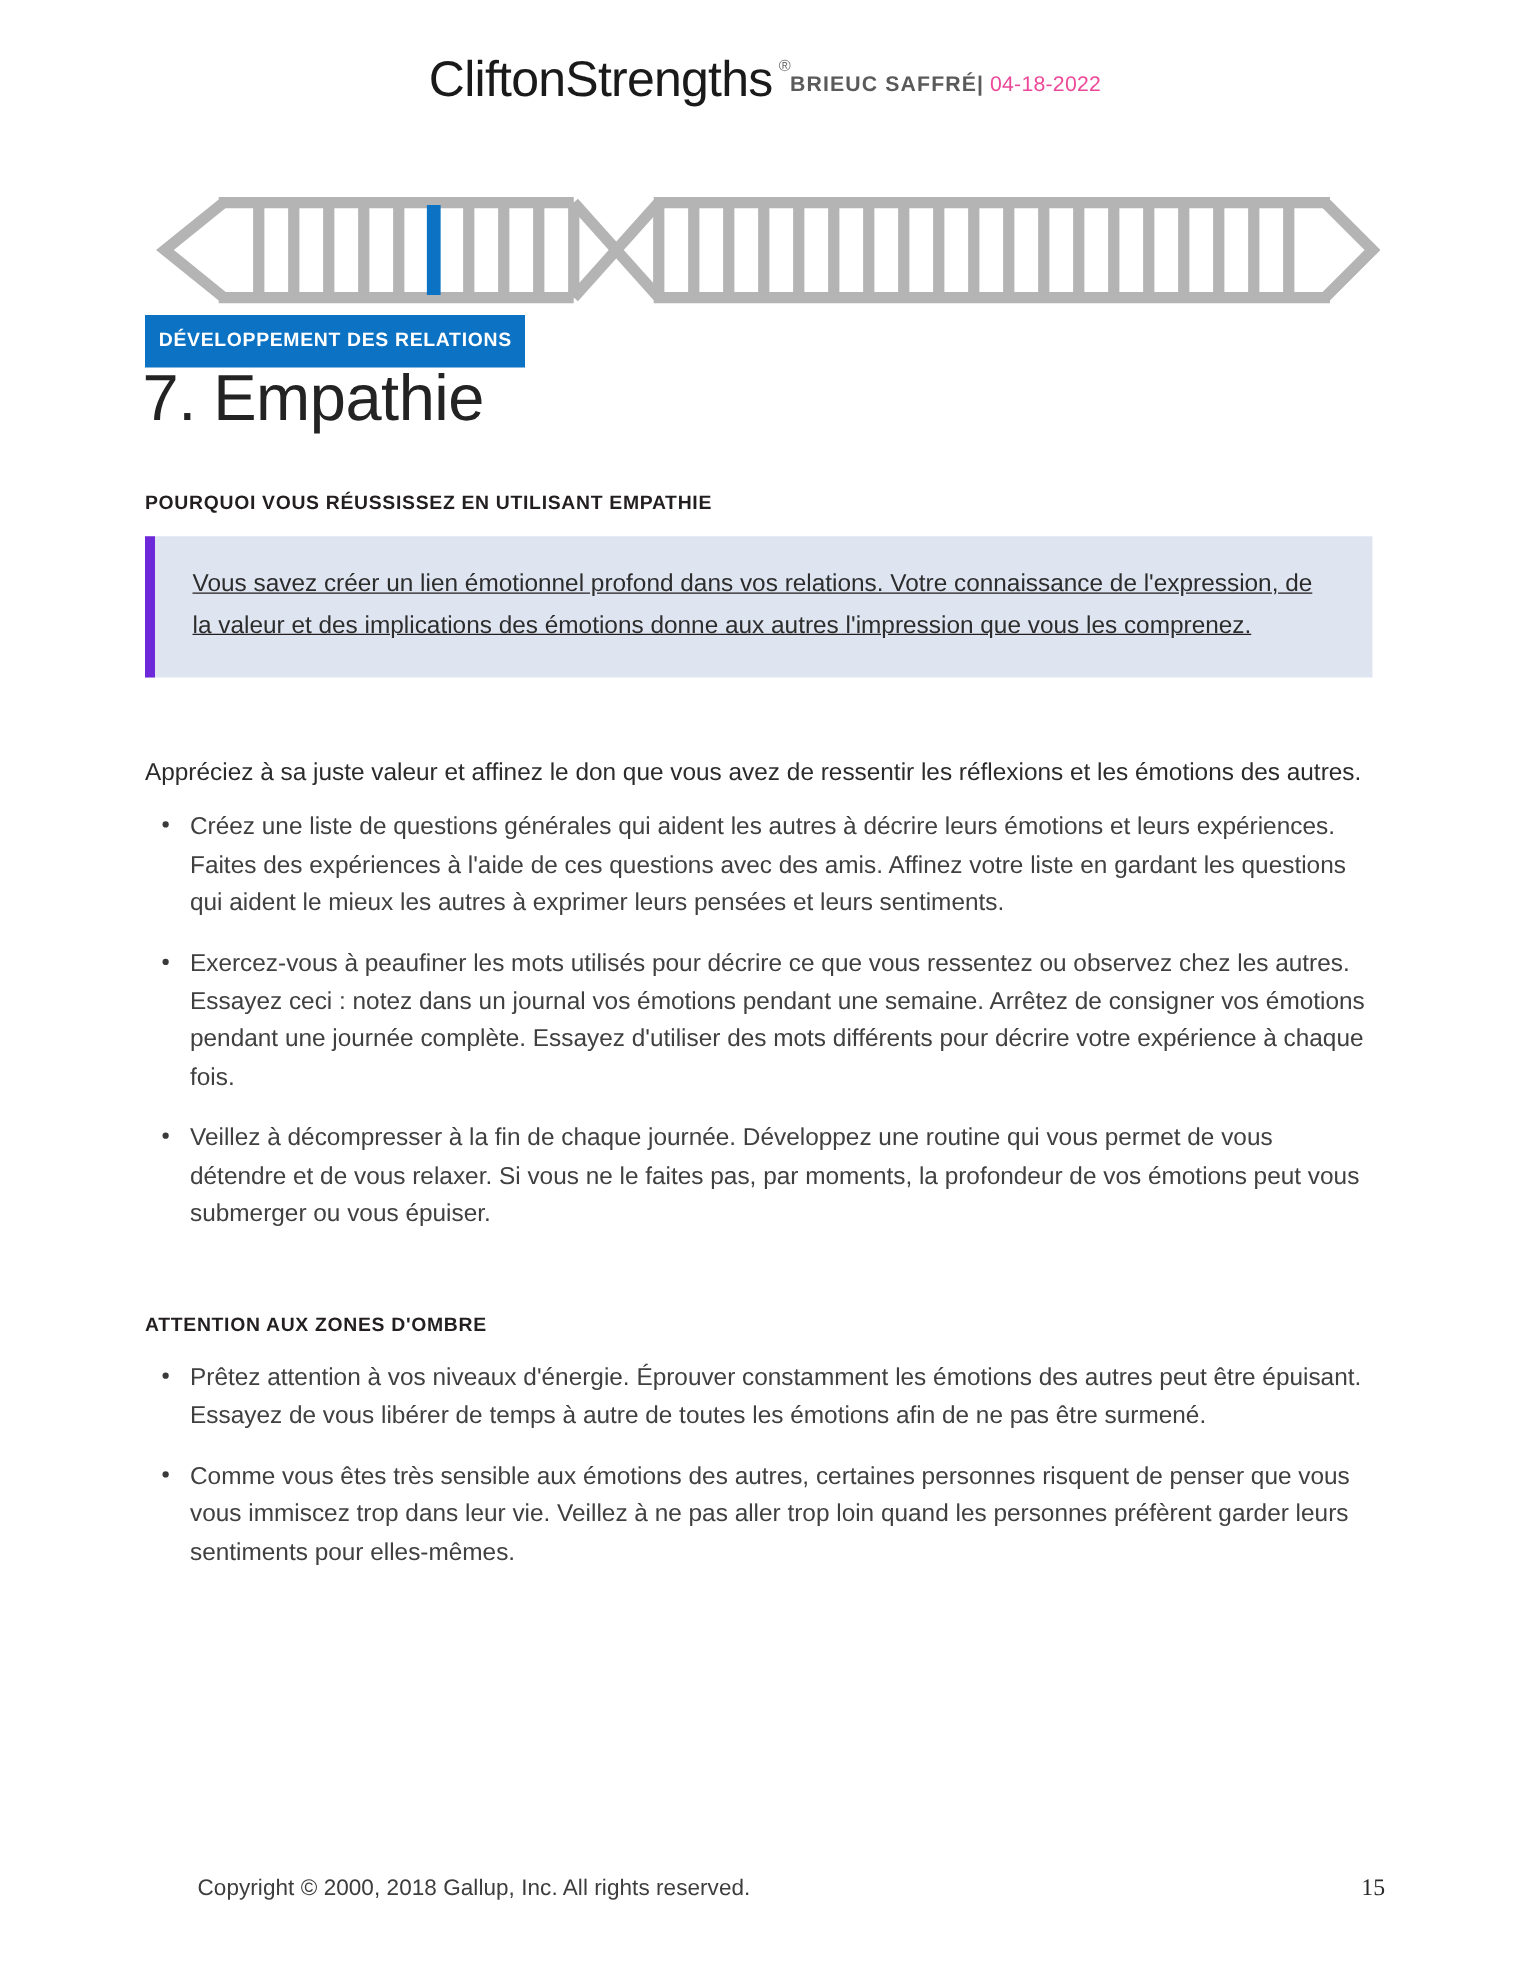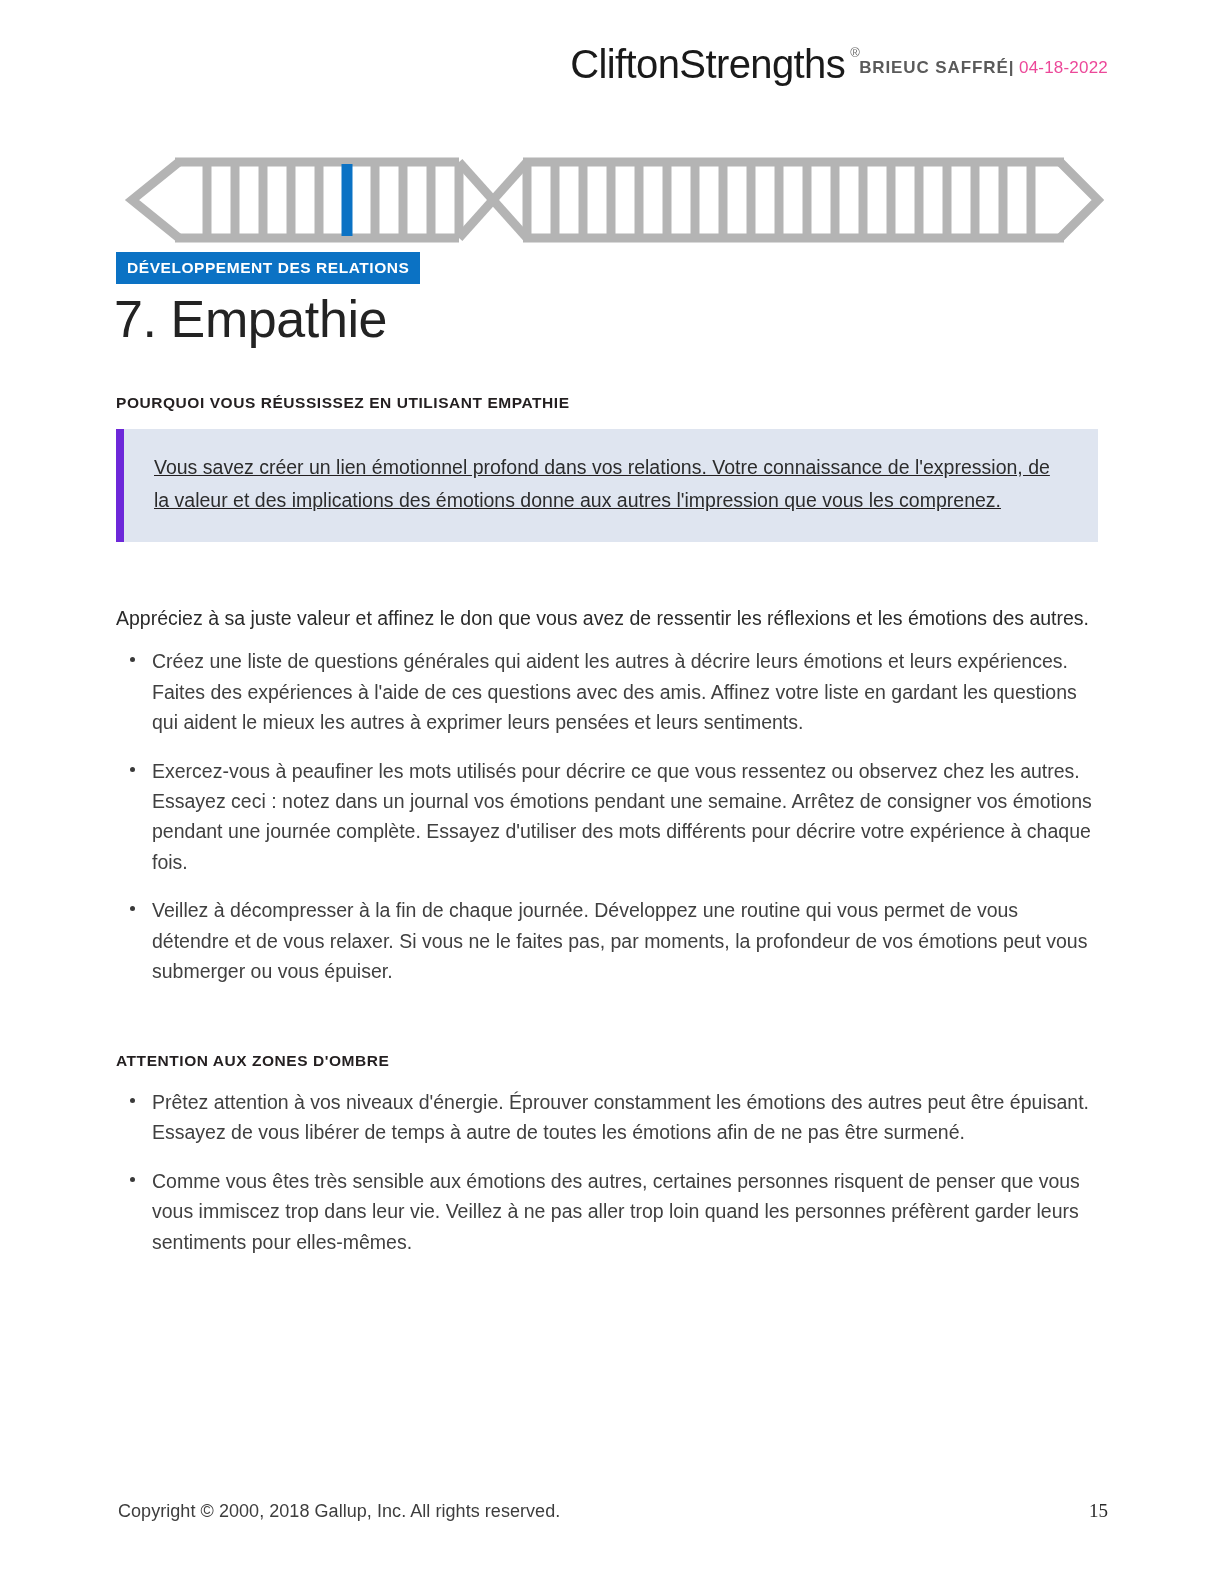--- a/index.html
+++ b/index.html
@@ -26,21 +26,21 @@
 
   
   .header {
     position: absolute;
     top: 44px;
     left: 116px;
     right: 116px;
     height: 58px;
     display: flex;
     align-items: flex-start;
-    justify-content: flex-end;
+    justify-content: center;
   }
   .brand-logo {
     font-family: "Liberation Sans", sans-serif;
     font-size: 40px;
     font-weight: 400;
     letter-spacing: -0.6px;
     color: #1a1a1a;
     line-height: 1;
     white-space: nowrap;
     position: relative;
@@ -85,21 +85,21 @@
     width: 986px;
     height: 100px;
   }
   .rank-strip svg { display: block; }
 
   
   .domain-badge {
     position: absolute;
     top: 252px;
     left: 116px;
-    height: 32px;
+    height: 42px;
     background: #0b72c4;
     color: #ffffff;
     font-size: 15.5px;
     font-weight: 700;
     letter-spacing: 0.55px;
     padding: 0 11px;
     display: inline-flex;
     align-items: center;
     line-height: 1;
     white-space: nowrap;
@@ -203,20 +203,21 @@
     left: 118px;
     right: 116px;
     display: flex;
     align-items: baseline;
     justify-content: space-between;
   }
   .footer .copyright {
     font-size: 18px;
     color: #3d3d3d;
     letter-spacing: 0.05px;
+    margin-left: 40px;
   }
   .footer .page-number {
     font-family: "Liberation Serif", serif;
     font-size: 19px;
     color: #2a2a2a;
   }
 </style>
 </head>
 <body>
 

